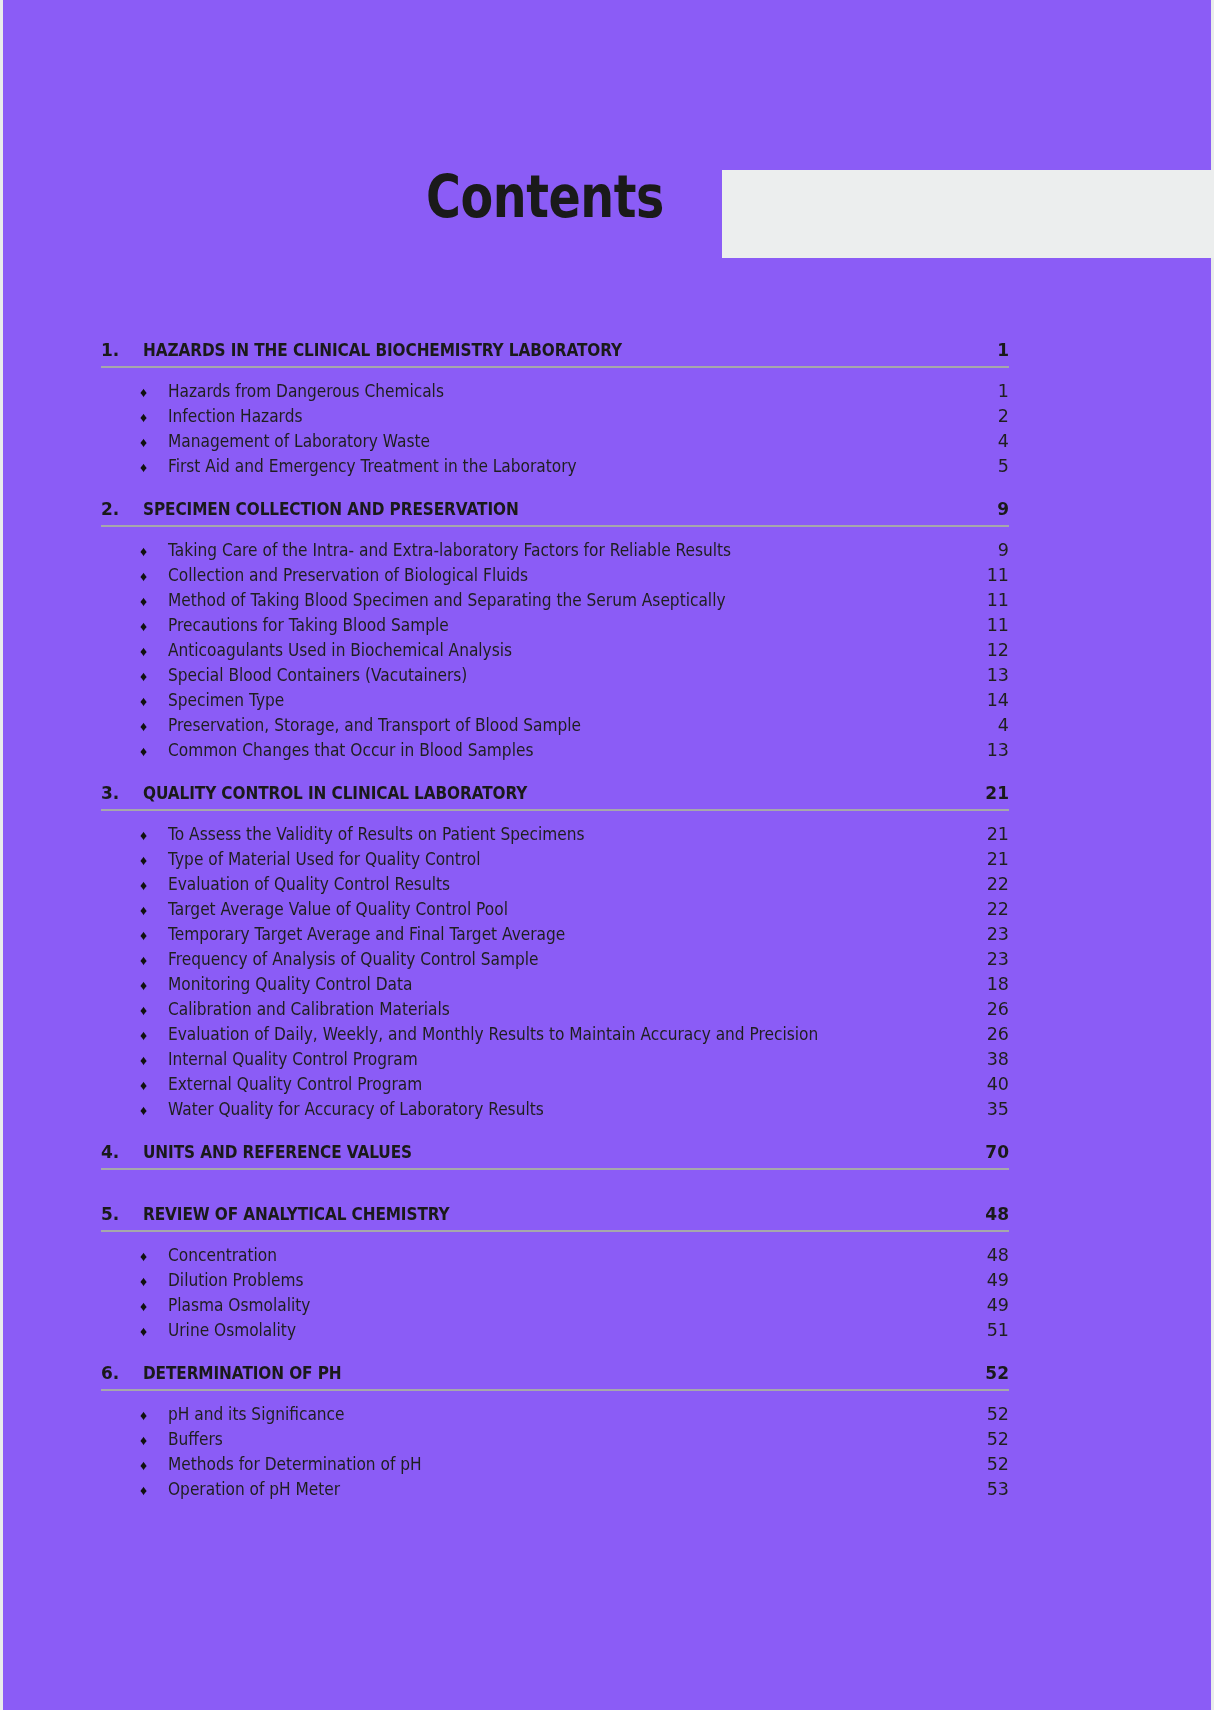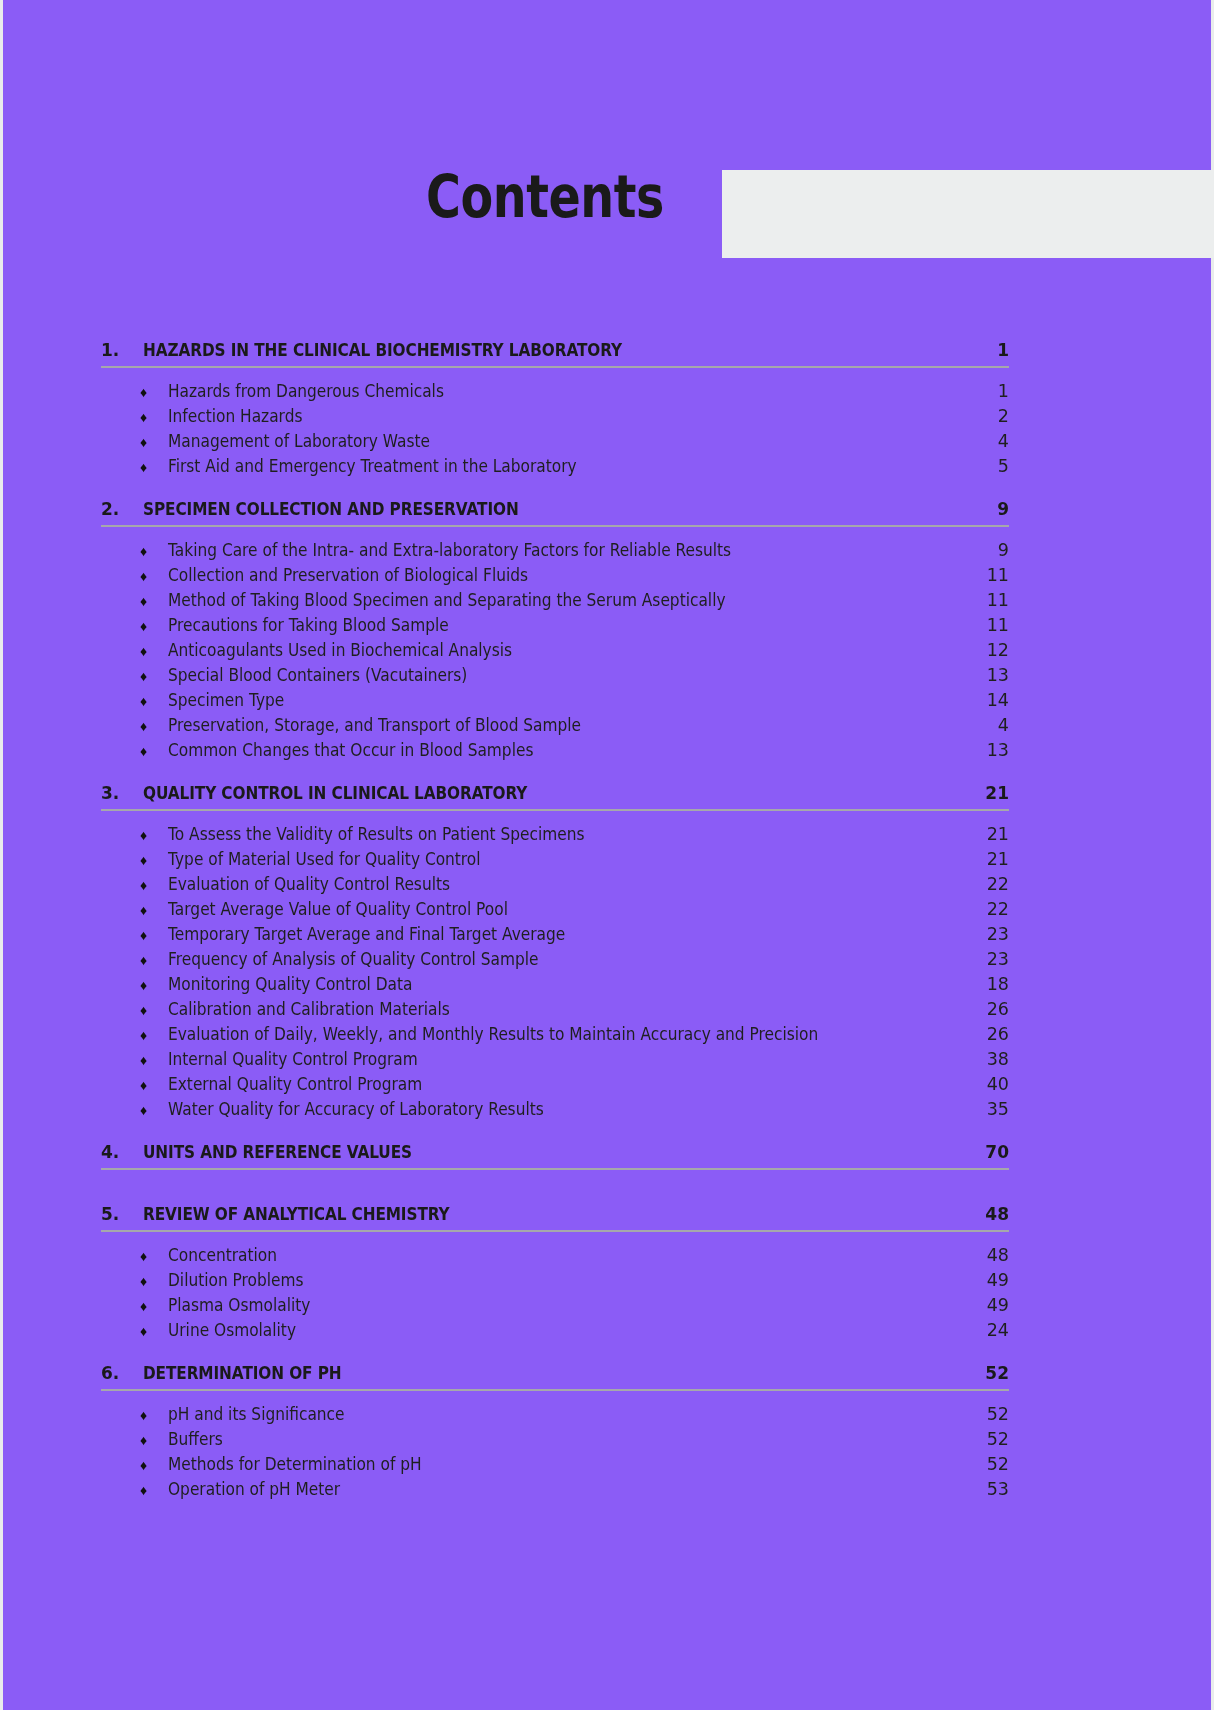--- a/index.html
+++ b/index.html
@@ -336,21 +336,21 @@
             <span class="item-page">49</span>
           </li>
           <li class="item">
             <span class="bullet">♦</span>
             <span class="item-label">Plasma Osmolality</span>
             <span class="item-page">49</span>
           </li>
           <li class="item">
             <span class="bullet">♦</span>
             <span class="item-label">Urine Osmolality</span>
-            <span class="item-page">24</span>
+            <span class="item-page">51</span>
           </li>
         </ul>
       </div>
       <div class="chapter">
         <div class="chapter-head">
           <span class="chapter-num">6.</span>
           <span class="chapter-title">DETERMINATION OF PH</span>
           <span class="chapter-page">52</span>
         </div>
         <ul class="items">

